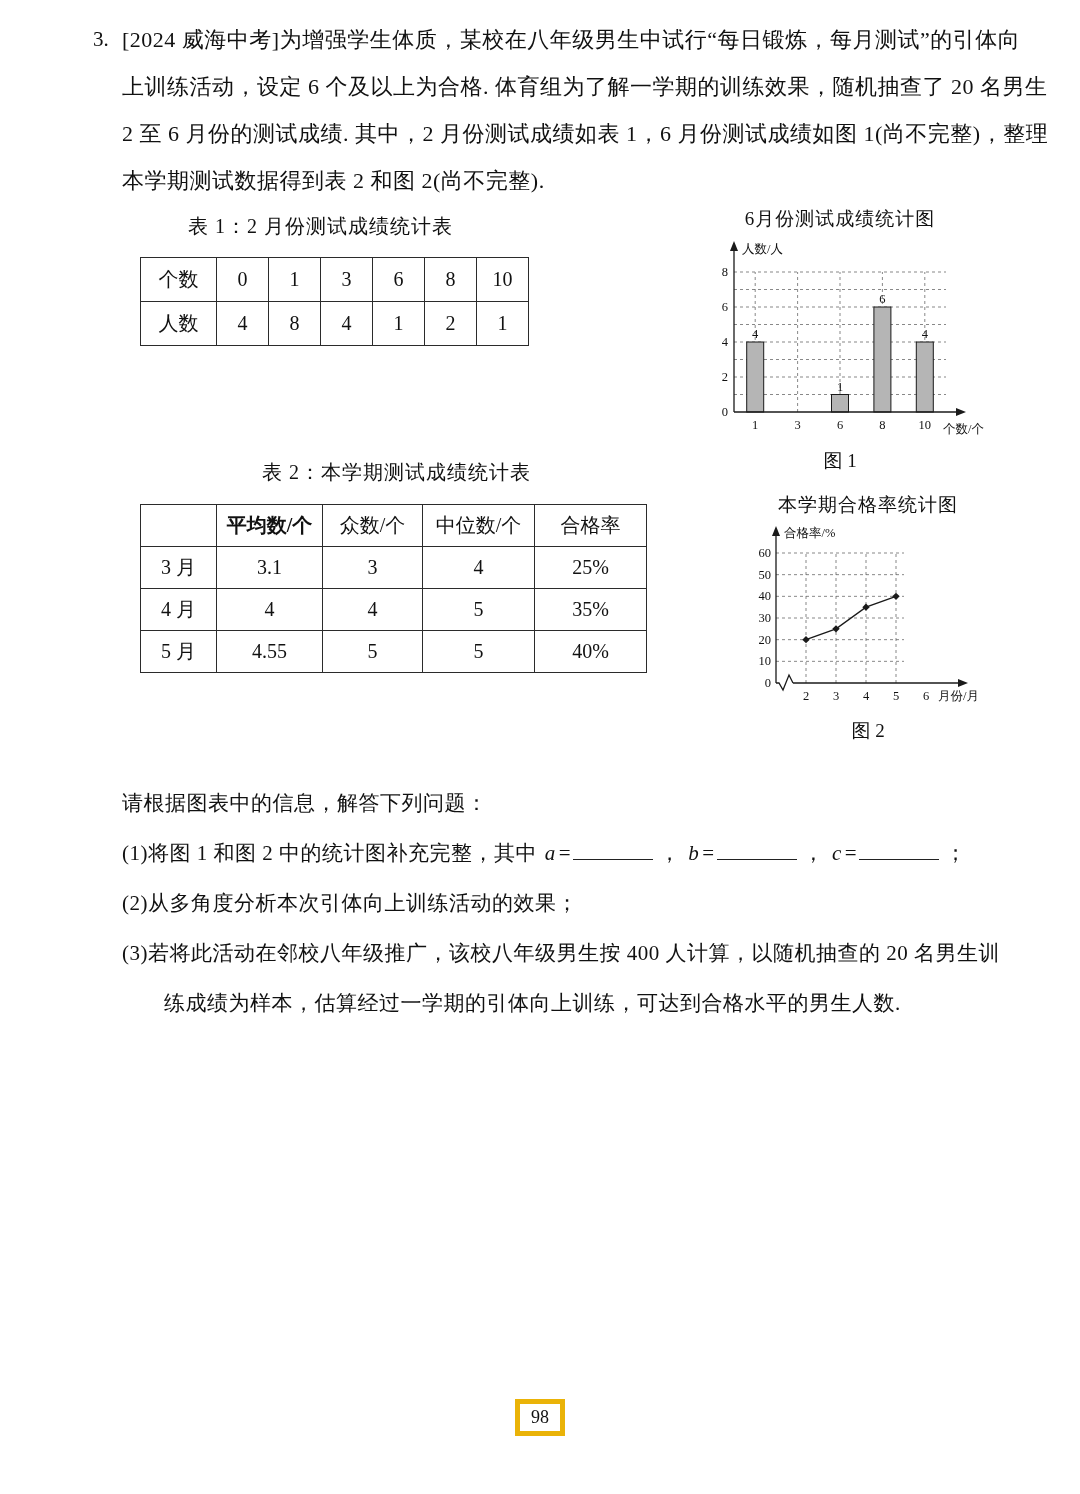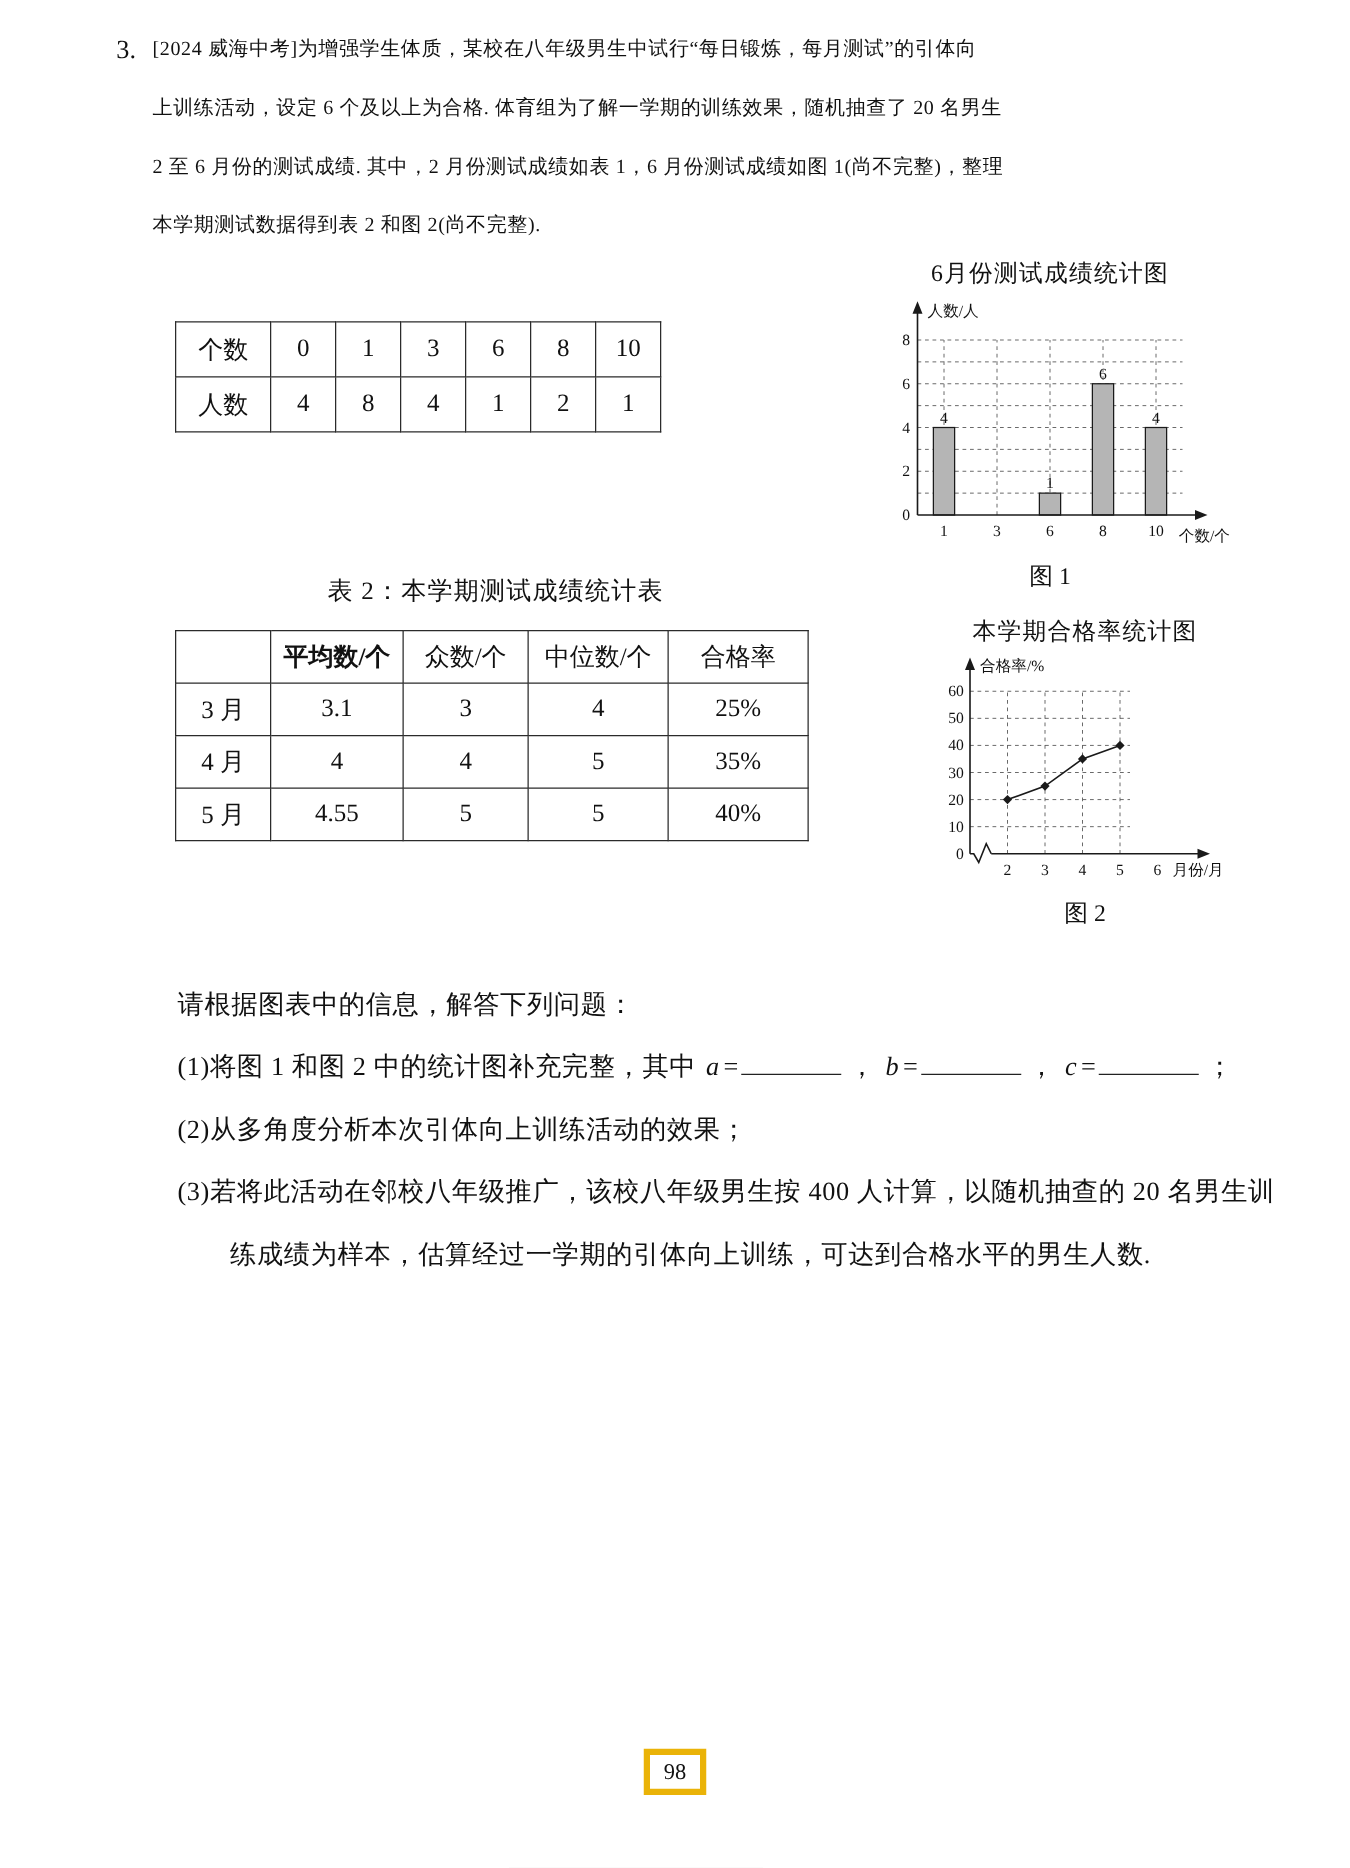--- a/index.html
+++ b/index.html
@@ -1,21 +1,21 @@
 <!DOCTYPE html>
 <html><head>
 <meta charset="utf-8">
 <style>
   *{margin:0;padding:0;box-sizing:border-box;}
   body{background:#e9e9e9;font-family:"Liberation Serif","DejaVu Serif",serif;color:#111;}
   .page{position:relative;width:1080px;height:1494px;background:#ffffff;margin:0 auto;overflow:hidden;}
 
   .prob-num{position:absolute;left:93px;top:16px;font-size:21px;line-height:47px;}
   .prob-text{position:absolute;left:122px;top:16px;width:890px;}
-  .pline{font-size:16px;line-height:47px;white-space:nowrap;letter-spacing:.5px;}
+  .pline{font-size:22px;line-height:47px;white-space:nowrap;letter-spacing:.5px;}
 
   .t-title{position:absolute;font-size:20px;letter-spacing:1px;}
   #t1-title{left:188px;top:213px;}
   #t2-title{left:262px;top:459px;}
 
   table{border-collapse:collapse;position:absolute;background:#fff;}
   td{border:1.3px solid #2b2b2b;text-align:center;vertical-align:middle;font-size:20px;}
   #t1{left:140px;top:257px;}
   #t1 td{height:44px;}
   #t1 .h{width:76px;}
@@ -32,21 +32,21 @@
   .fig-caption{font-size:19px;margin-top:2px;}
   svg{display:block;margin:0 auto;}
   .axis{stroke:#1a1a1a;stroke-width:1.3;fill:none;}
   .arrow{fill:#1a1a1a;}
   .grid{stroke:#555;stroke-width:.7;stroke-dasharray:3 3;fill:none;}
   .bar{fill:#b5b5b5;stroke:#1a1a1a;stroke-width:1;}
   .dataline{stroke:#1a1a1a;stroke-width:1.3;fill:none;}
   .marker{fill:#1a1a1a;}
   svg text{font-size:12.5px;fill:#111;font-family:"Liberation Serif","DejaVu Serif",serif;}
 
-  .questions{position:absolute;left:122px;top:778px;width:905px;margin-left:20px;}
+  .questions{position:absolute;left:122px;top:778px;width:905px;}
   .qline{font-size:21px;line-height:50px;white-space:nowrap;letter-spacing:.5px;}
   .indent{padding-left:42px;}
   .mvar{font-style:italic;padding:0 3px 0 2px;}
   .blank{display:inline-block;width:80px;height:16px;border-bottom:1.3px solid #222;margin:0 6px 0 2px;}
 
   .page-num{position:absolute;top:1399px;left:50%;transform:translateX(-50%);border:5px solid #eab308;padding:0 11px;font-size:18px;line-height:27px;background:#fff;}
 </style>
 </head>
 <body>
 
@@ -54,20 +54,21 @@
 
   <div class="prob-num">3.</div>
 
   <div class="prob-text">
     <div class="pline">[2024 威海中考]为增强学生体质，某校在八年级男生中试行“每日锻炼，每月测试”的引体向</div>
     <div class="pline">上训练活动，设定 6 个及以上为合格. 体育组为了解一学期的训练效果，随机抽查了 20 名男生</div>
     <div class="pline">2 至 6 月份的测试成绩. 其中，2 月份测试成绩如表 1，6 月份测试成绩如图 1(尚不完整)，整理</div>
     <div class="pline">本学期测试数据得到表 2 和图 2(尚不完整).</div>
   </div>
 
+  <div class="t-title" id="t1-title">表 1：2 月份测试成绩统计表</div>
 
   <table id="t1">
     <tbody>
         <tr>
       <td class="h">个数</td>
       <td class="c">0</td>
       <td class="c">1</td>
       <td class="c">3</td>
       <td class="c">6</td>
       <td class="c">8</td>

